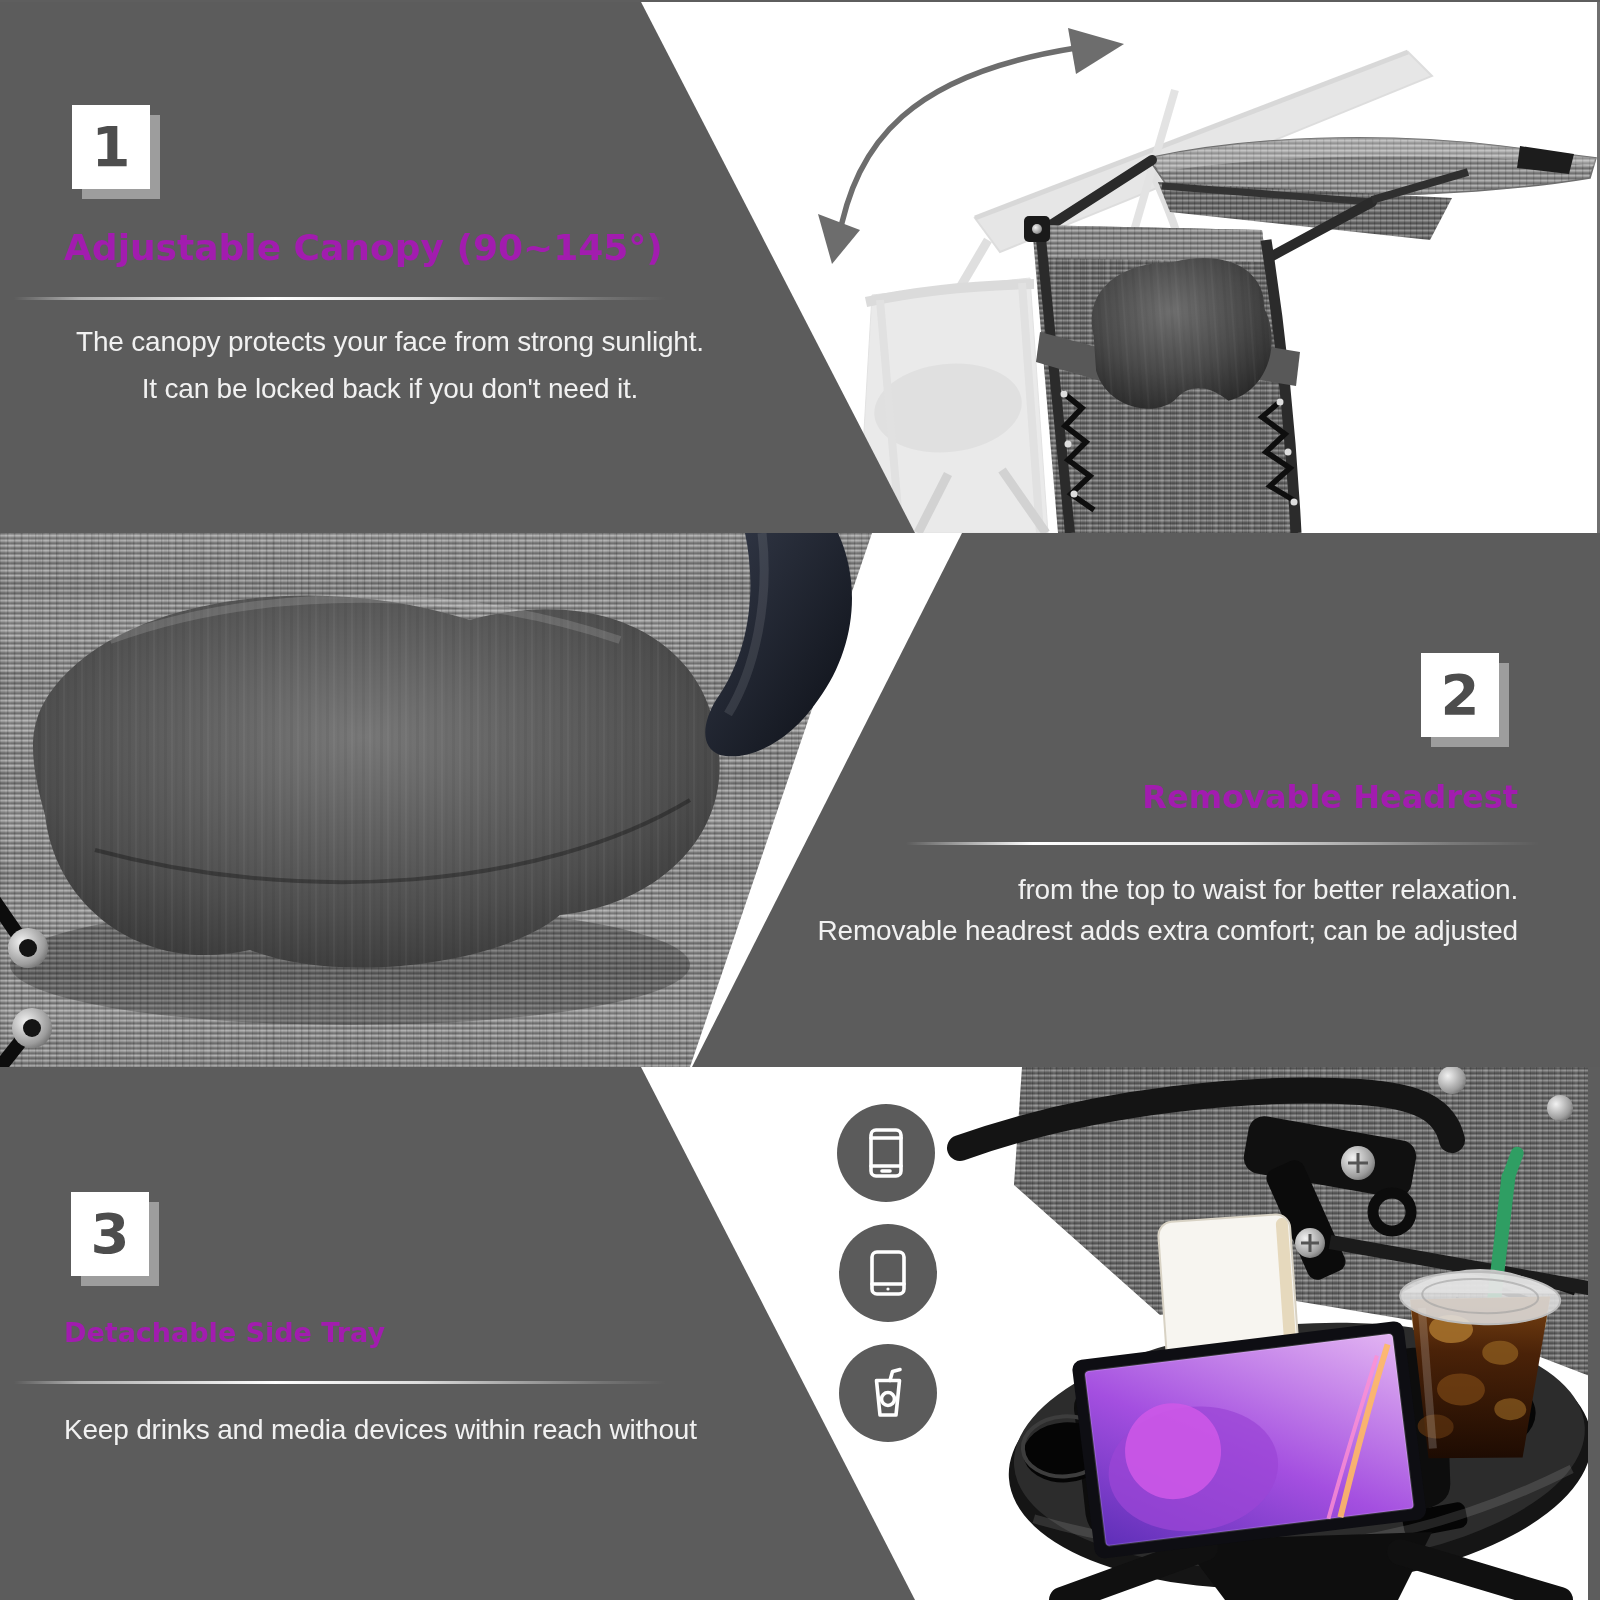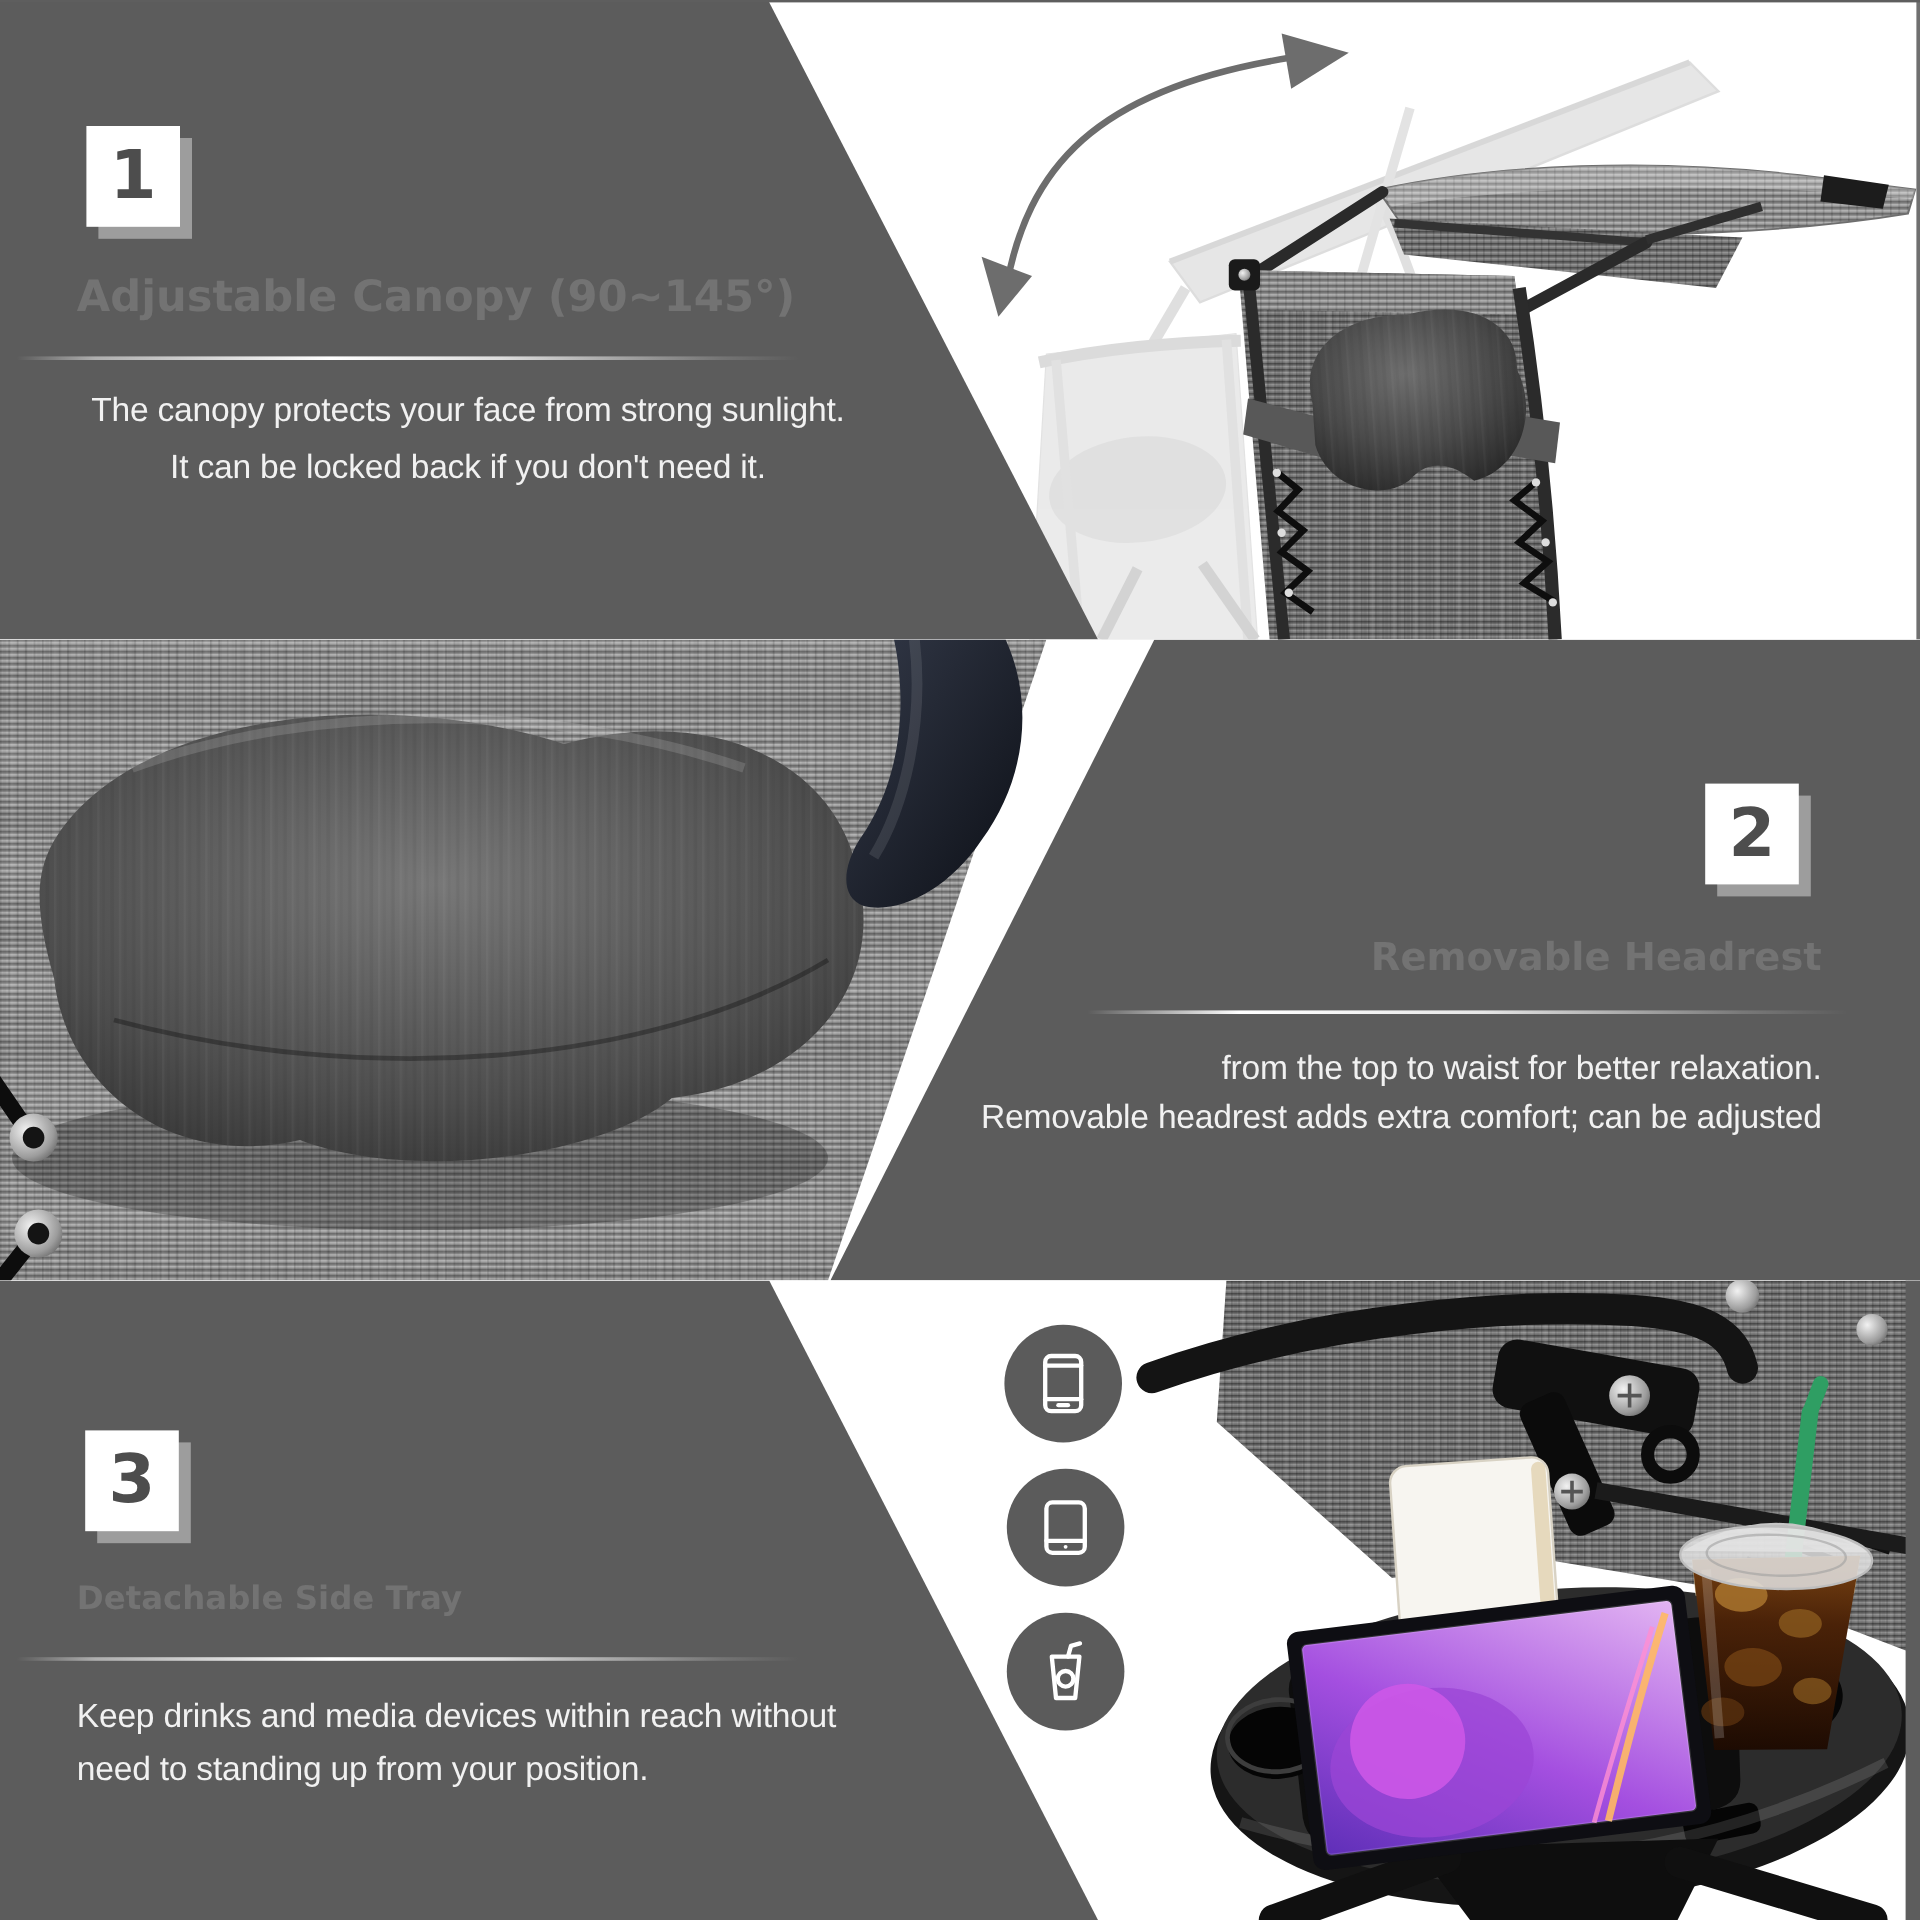--- a/index.html
+++ b/index.html
@@ -17,21 +17,21 @@
   #panel2{clip-path:polygon(962px 0,1600px 0,1600px 100%,692px 100%);}
   #panel3{clip-path:polygon(0 0,641px 0,915px 100%,0 100%);}
   .txt{position:absolute;z-index:3;}
 
   .badge{width:88px;height:94px;}
   .badge .shadow{position:absolute;left:10px;top:10px;width:78px;height:84px;background:#9d9d9d;}
   .badge .box{position:absolute;left:0;top:0;width:78px;height:84px;background:#ffffff;
               display:flex;align-items:center;justify-content:center;}
   .badge .num{font-family:"DejaVu Sans",sans-serif;font-weight:700;font-size:56px;color:#4d4d4d;line-height:1;}
 
-  .title{color:#737373;font-family:"DejaVu Sans",sans-serif;font-weight:700;white-space:nowrap;}
+  .title{color:#a21caf;font-family:"DejaVu Sans",sans-serif;font-weight:700;white-space:nowrap;}
   .body-text{color:#f1f1f1;font-size:28px;letter-spacing:-0.2px;}
   .body-text p{margin:0;}
   .divider{height:3px;}
 
   
   .badge1{left:72px;top:105px;}
   .title1{left:64px;top:227px;font-size:36px;}
   .div1{left:14px;top:297px;width:652px;
     background:linear-gradient(90deg,rgba(255,255,255,0) 0%,rgba(255,255,255,.5) 10%,#ffffff 40%,#dcdcdc 62%,rgba(255,255,255,.15) 90%,rgba(255,255,255,0) 100%);}
   .body1{left:76px;top:318px;line-height:47px;text-align:center;}
@@ -320,21 +320,20 @@
     <div class="txt badge badge3">
       <div class="shadow"></div>
       <div class="box">
         <span class="num">3</span>
       </div>
     </div>
     <div class="txt title title3">Detachable Side Tray</div>
     <div class="txt divider div3"></div>
     <div class="txt body-text body3">
       <p>Keep drinks and media devices within reach without</p>
-      <p>need to standing up from your position.</p>
     </div>
 
     <div class="icon-circle" id="ic1">
       <svg width="60" height="60" viewBox="0 0 60 60">
         <rect x="15" y="7" width="30" height="46" rx="5"></rect>
         <line x1="15" y1="15" x2="45" y2="15"></line>
         <line x1="15" y1="43" x2="45" y2="43"></line>
         <line x1="26" y1="48" x2="34" y2="48"></line>
       </svg>
     </div>

